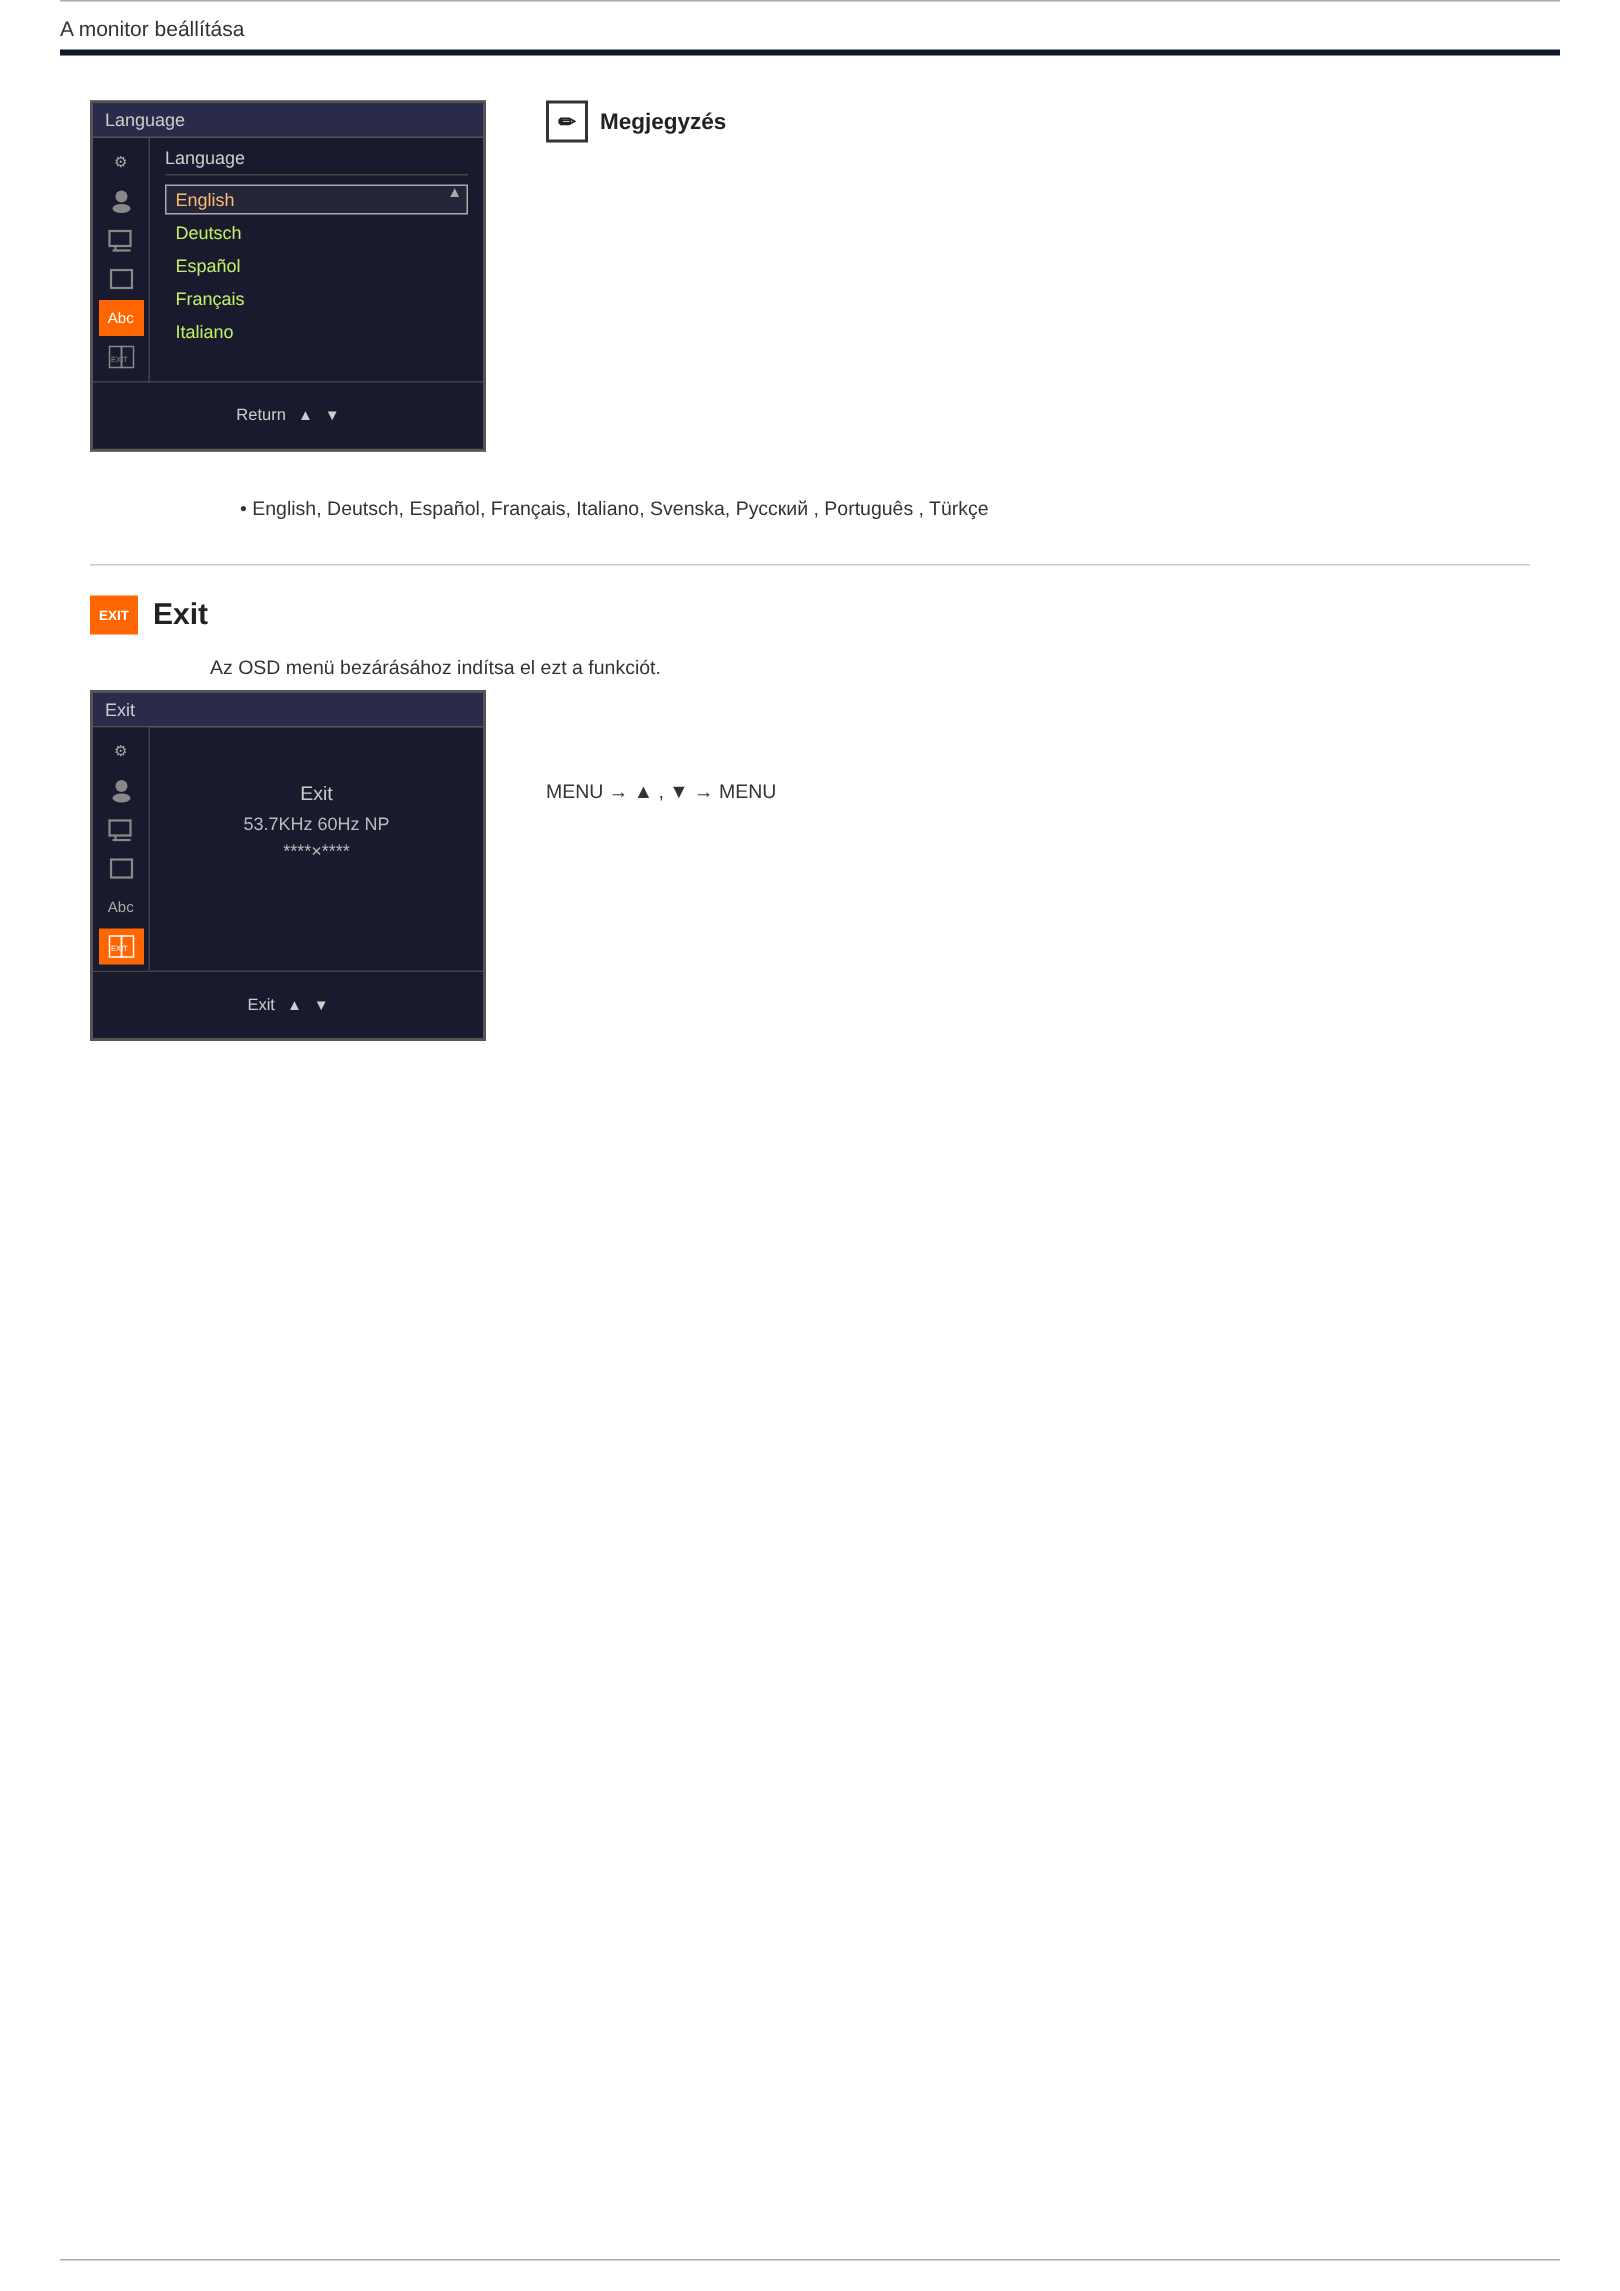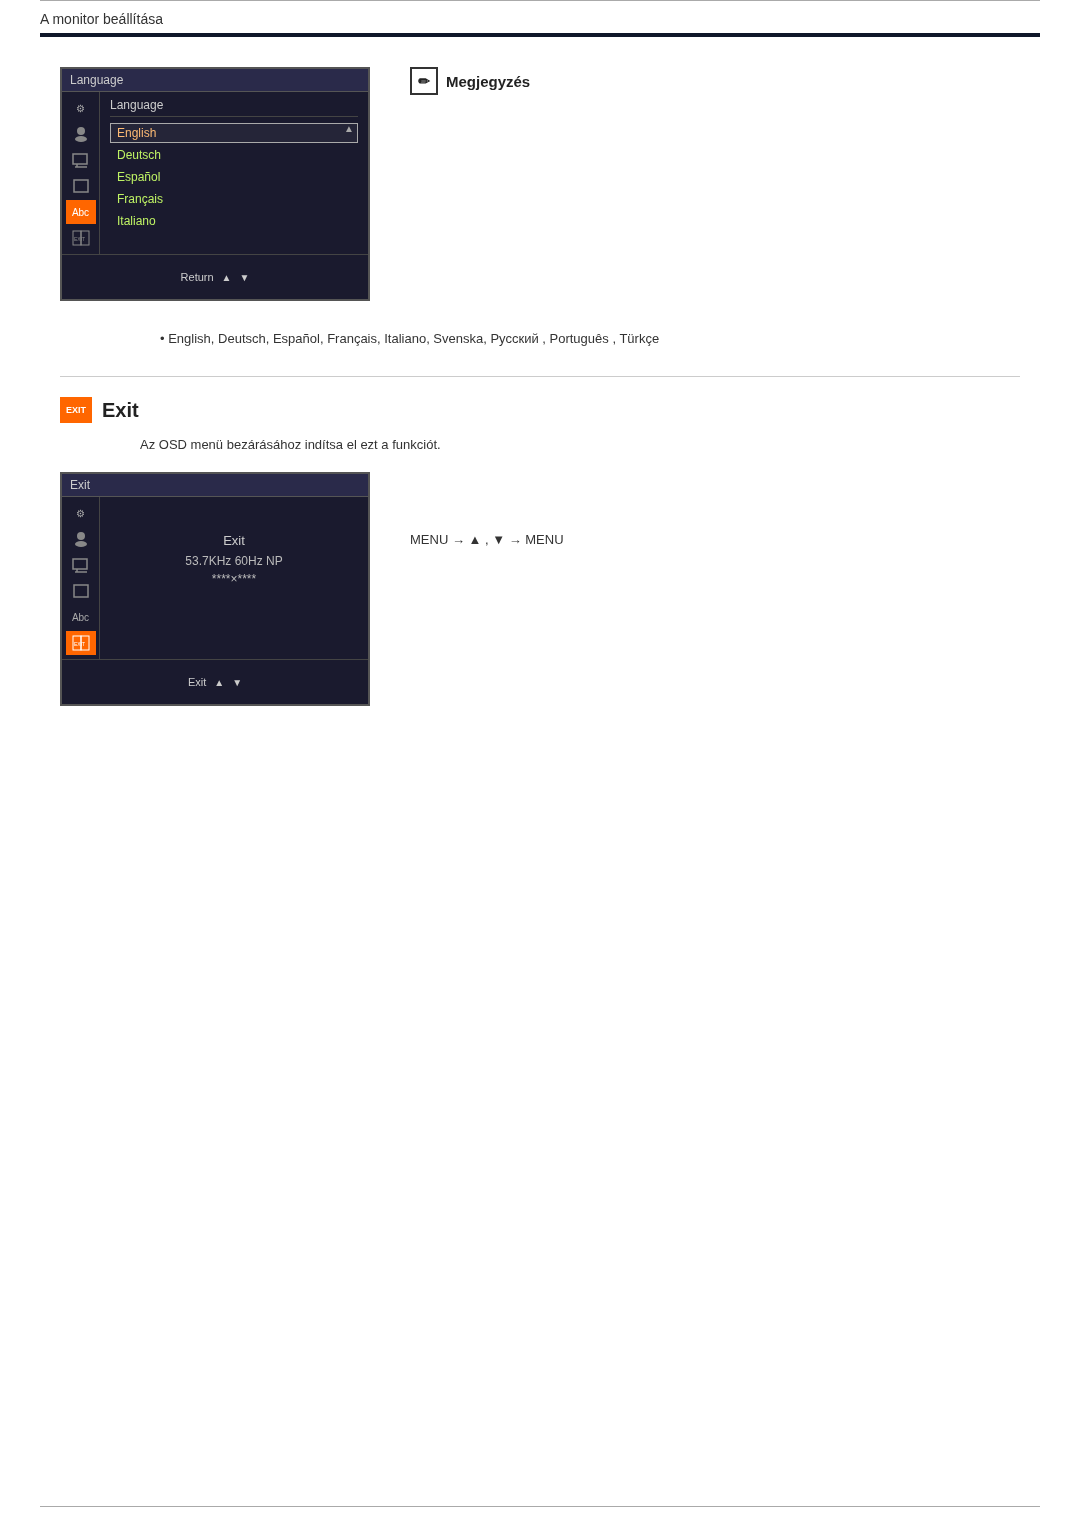--- a/index.html
+++ b/index.html
@@ -35,21 +35,21 @@
     .language-section {
       display: flex;
       flex-direction: row;
       gap: 40px;
       margin-bottom: 30px;
     }
 
     .osd-panel {
       background: #1a1a2e;
       border: 2px solid #555;
-      width: 310px;
+      width: 264px;
       flex-shrink: 0;
     }
 
     .osd-header {
       background: #2a2a4a;
       color: #ccc;
       font-size: 12px;
       padding: 4px 8px;
       border-bottom: 1px solid #555;
     }
@@ -225,21 +225,21 @@
     .exit-heading-text {
       font-size: 20px;
       font-weight: bold;
       color: #222;
     }
 
     .exit-desc {
       font-size: 13px;
       color: #333;
       margin-left: 80px;
-      margin-bottom: 20px;
+      margin-bottom: 8px;
     }
 
     .exit-panels {
       display: flex;
       flex-direction: row;
       gap: 40px;
       align-items: flex-start;
     }
 
     .exit-nav {

